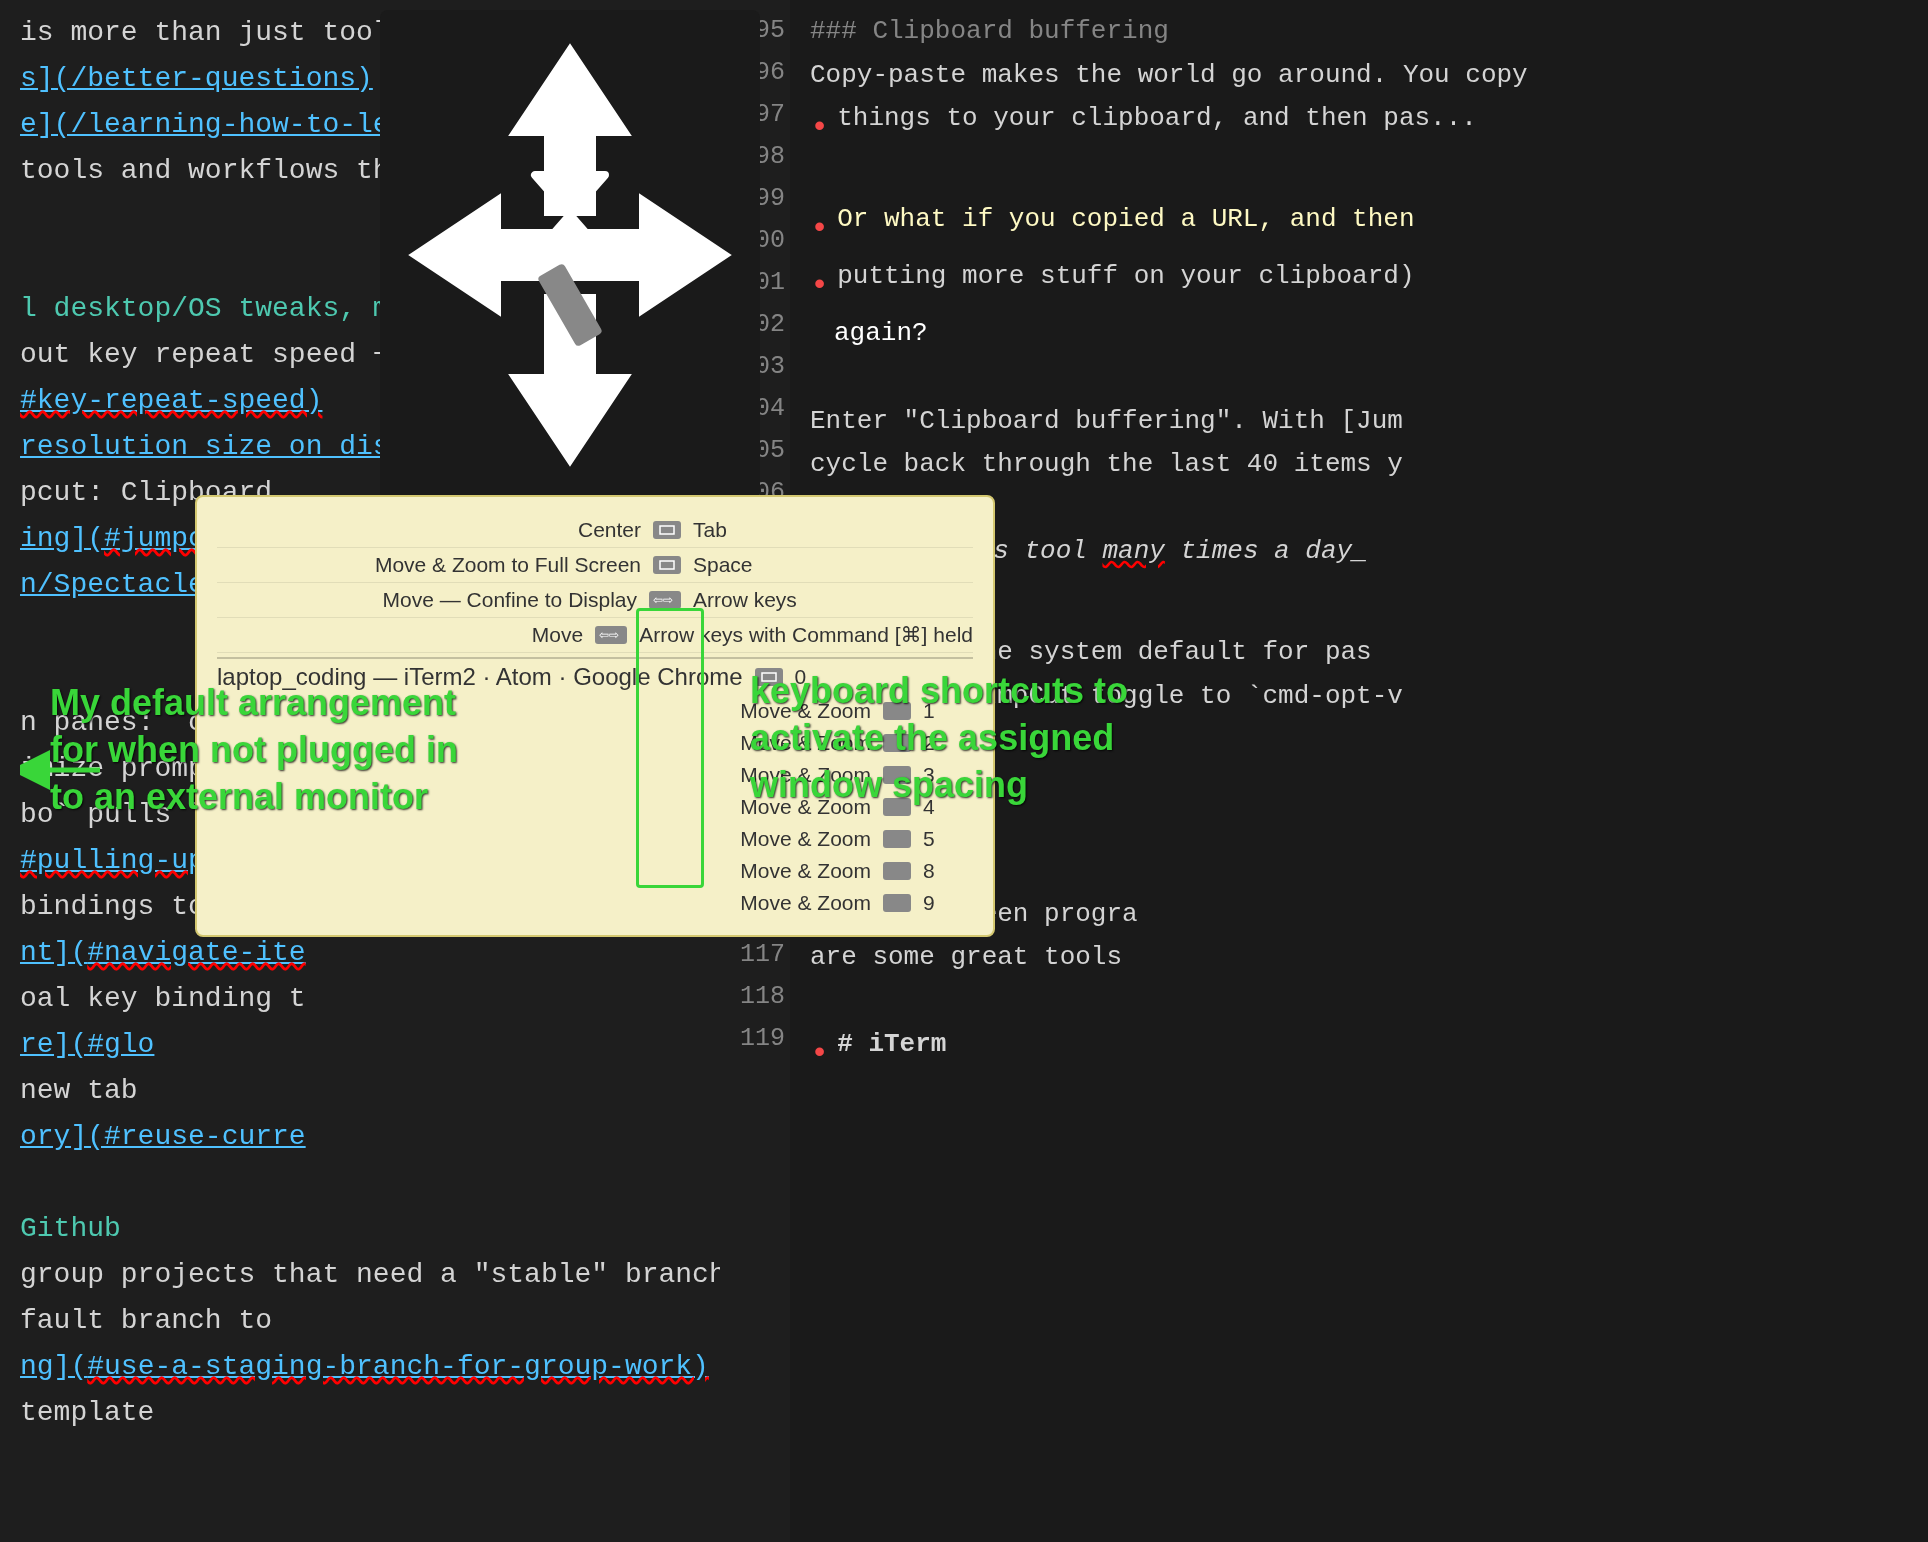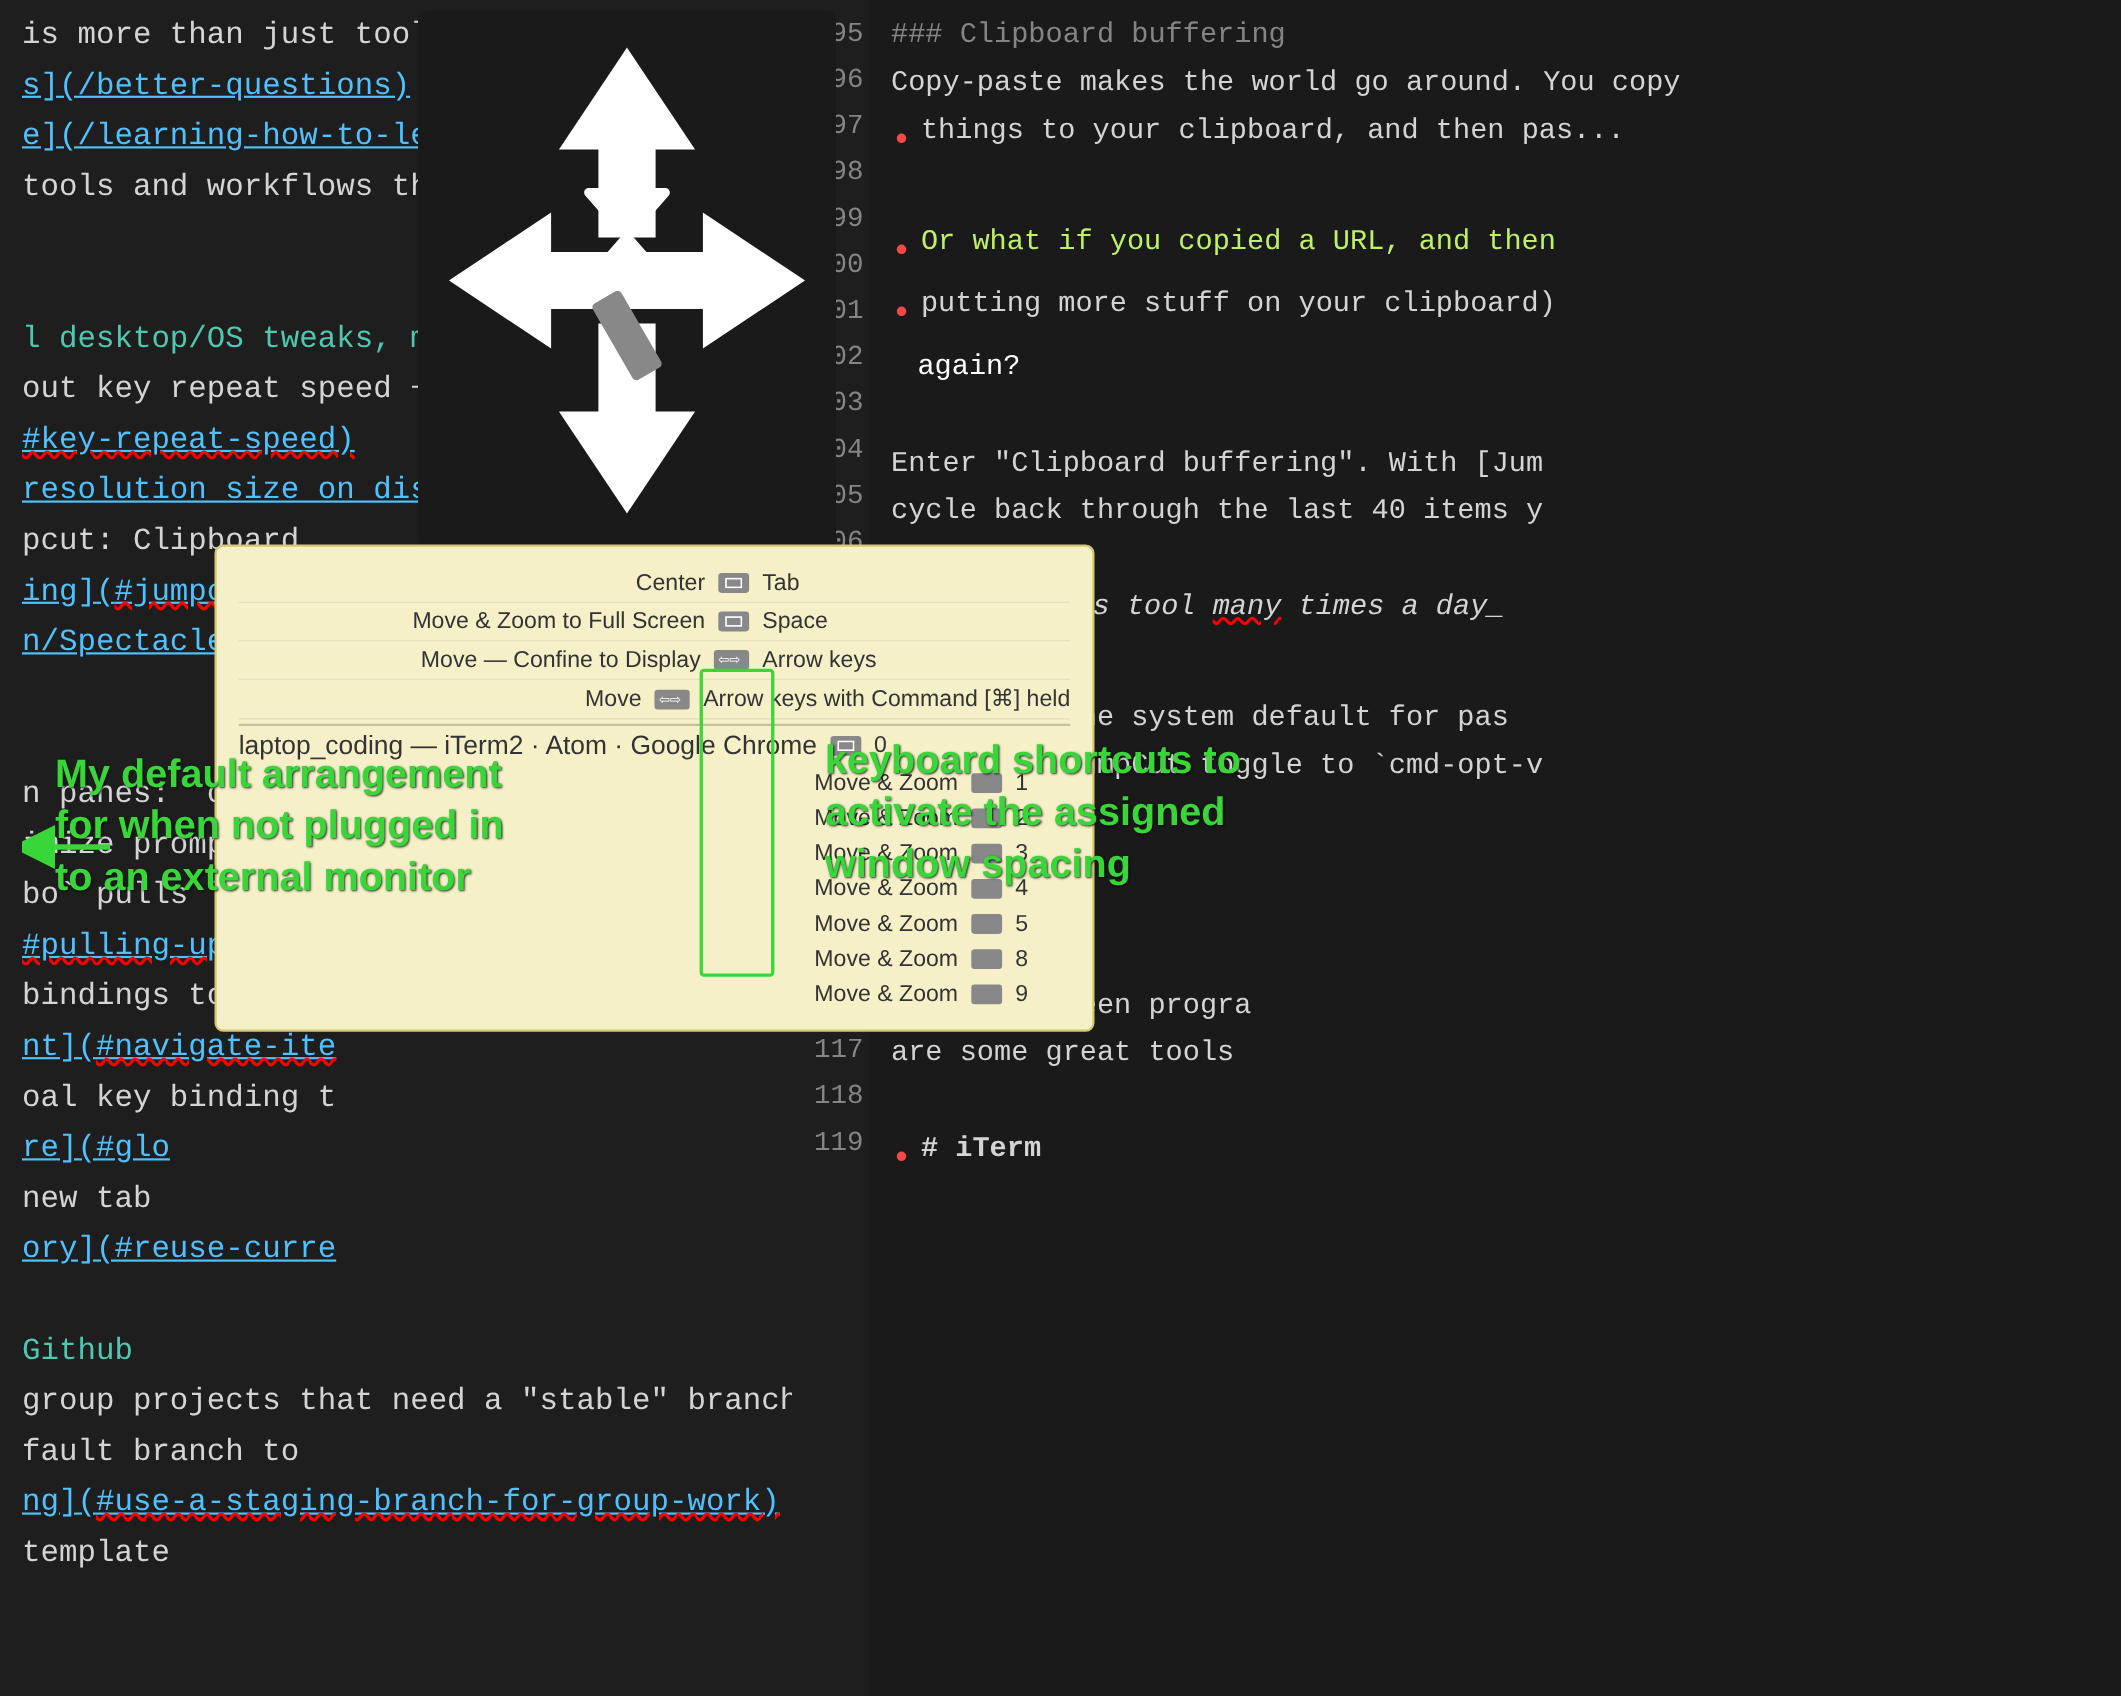--- a/index.html
+++ b/index.html
@@ -357,21 +357,21 @@
 
     <div class="doc-line">
       <span class="bullet-red">•</span>
       <span style="color:#d4d4d4;text-align:right;"><span style="color:#d4d4d4;">things</span> to your clipboard, and then pas...</span>
     </div>
 
     <div class="heading-line">&nbsp;</div>
 
     <div class="doc-line">
       <span class="bullet-red">•</span>
-      <span style="color:#bef264;">Or what if you copied a URL, and then</span>
+      <span style="color:#fef9c3;">Or what if you copied a URL, and then</span>
     </div>
     <div class="doc-line">
       <span class="bullet-red">•</span>
       <span style="color:#d4d4d4;">putting more stuff on your clipboard)</span>
     </div>
 
     <div class="heading-line">
       <span style="color:#ffffff; padding-left: 24px;">again?</span>
     </div>
 

